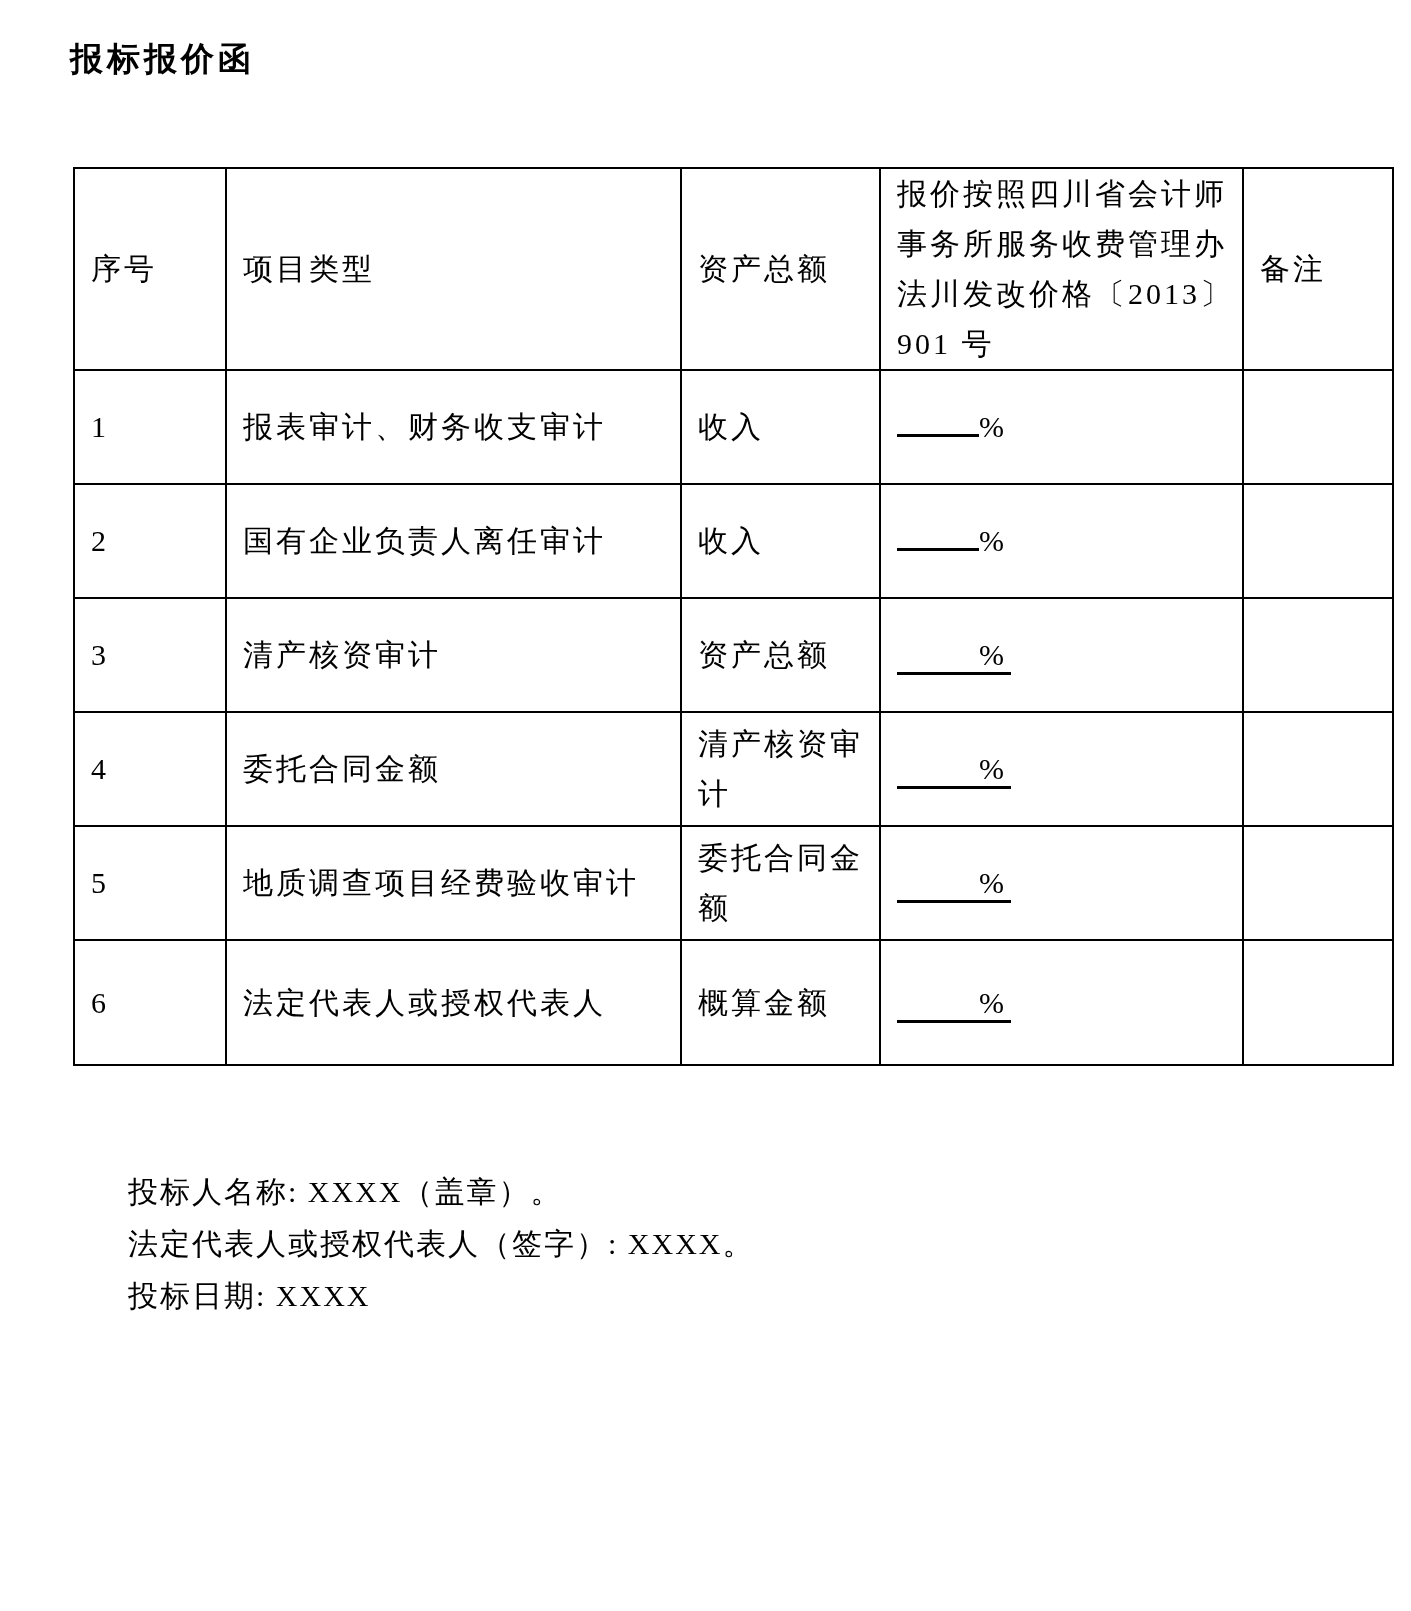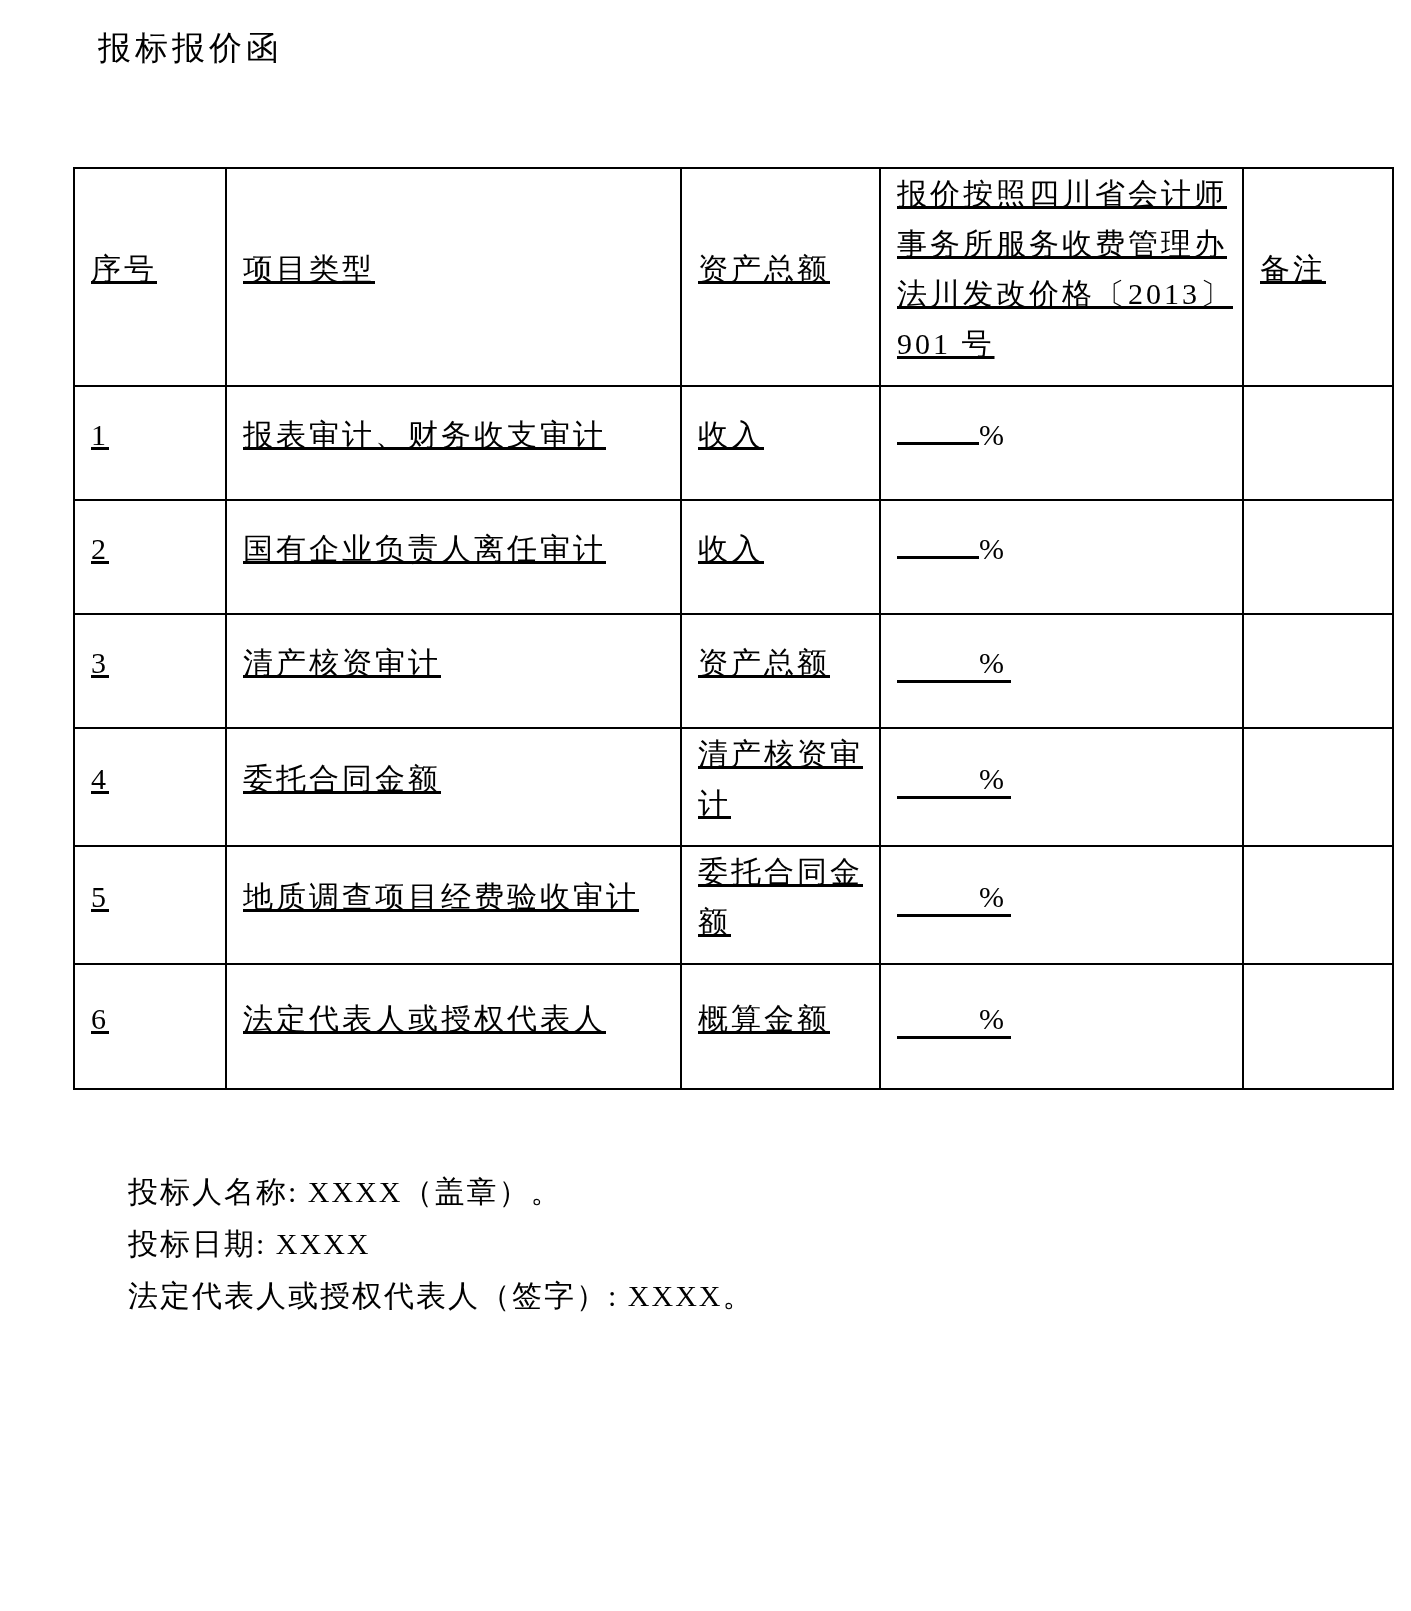--- a/index.html
+++ b/index.html
@@ -7,43 +7,41 @@
     width: 1411px;
     height: 1611px;
     background: #ffffff;
     color: #000000;
     font-family: "Liberation Serif", "DejaVu Serif", serif;
     position: relative;
   }
   .doc-title {
     position: absolute;
     left: 70px;
-    top: 26px;
+    top: 37px;
     font-size: 33px;
-    font-weight: normal;
+    font-weight: bold;
     letter-spacing: 4px;
-    margin-left: 28px;
   }
   table.quote-table {
     position: absolute;
     left: 73px;
     top: 167px;
     width: 1319px;
     border-collapse: collapse;
     table-layout: fixed;
   }
   table.quote-table td {
     border: 2px solid #000000;
     font-size: 30px;
     letter-spacing: 3px;
     line-height: 50px;
     vertical-align: middle;
-    padding: 0 6px 16px 16px;
+    padding: 0 6px 0 16px;
     overflow: hidden;
-    text-decoration: underline;
   }
   tr.hdr-row     { height: 202px; }
   tr.body-row    { height: 114px; }
   tr.body-row-last { height: 125px; }
   td.col-quote-hdr { padding-right: 28px; }
   td.cell-quote { padding-left: 62px; letter-spacing: 0; }
   .quote-line { display: inline-block; line-height: normal; }
   .quote-line .blank-seg {
     display: inline-block;
     width: 82px;
@@ -140,15 +138,15 @@
       <td class="cell-quote">
         <span class="quote-line ul"><span class="blank-seg"></span><span class="pct">%</span></span>
       </td>
       <td></td>
     </tr>
   </tbody>
 </table>
 
 <div class="footer-block">
   <div>投标人名称: XXXX（盖章）。</div>
+  <div>法定代表人或授权代表人（签字）: XXXX。</div>
   <div>投标日期: XXXX</div>
-  <div>法定代表人或授权代表人（签字）: XXXX。</div>
 </div>
 
 </body></html>

